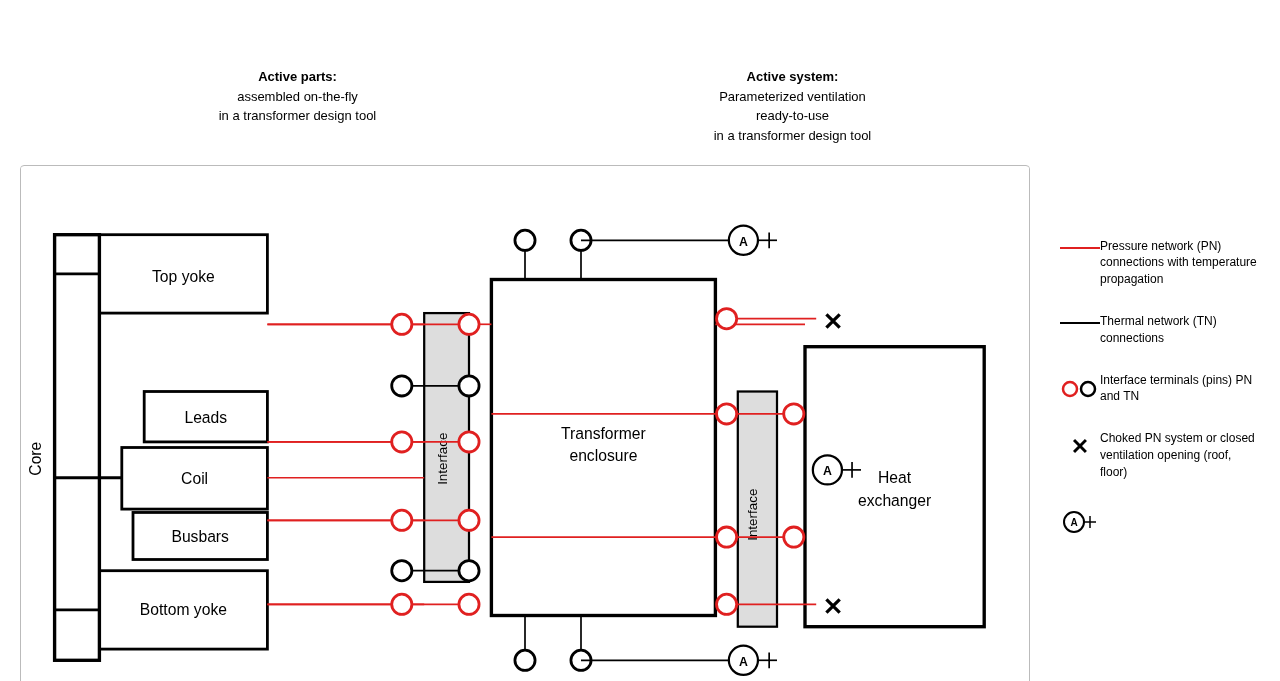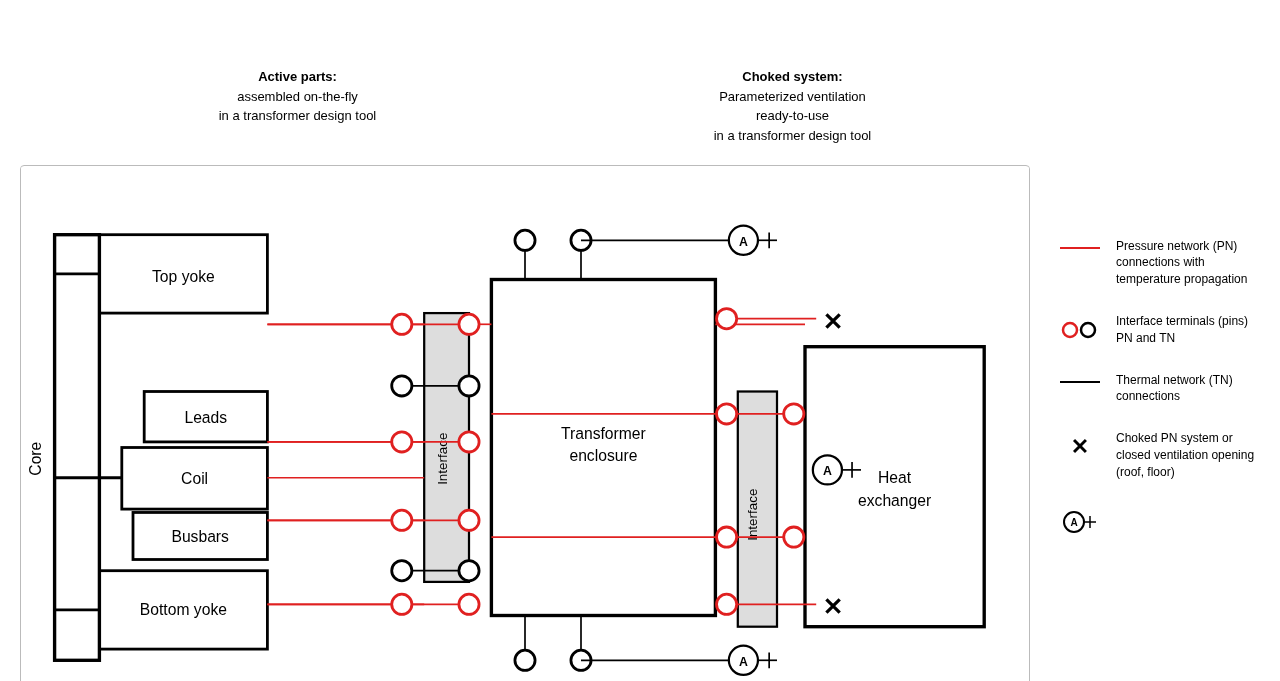--- a/index.html
+++ b/index.html
@@ -66,21 +66,21 @@
       padding: 10px 10px 10px 20px;
       display: flex;
       flex-direction: column;
       justify-content: center;
       gap: 25px;
     }
 
     .legend-item {
       display: flex;
       align-items: flex-start;
-      gap: 16px;
+      gap: 0;
     }
 
     .legend-icon {
       flex-shrink: 0;
       width: 40px;
       display: flex;
       align-items: center;
       justify-content: center;
       padding-top: 2px;
     }
@@ -96,21 +96,21 @@
 <div class="main-container">
   <div class="diagram-section">
 
     <div class="headers">
       <div class="header-left">
         <div class="header-title">Active parts:</div>
         <div>assembled on-the-fly</div>
         <div>in a transformer design tool</div>
       </div>
       <div class="header-right">
-        <div class="header-title">Choked system:</div>
+        <div class="header-title">Active system:</div>
         <div>Parameterized ventilation</div>
         <div>ready-to-use</div>
         <div>in a transformer design tool</div>
       </div>
     </div>
 
     <div class="diagram-area">
       <svg class="diagram-svg" viewBox="0 0 900 490" xmlns="http://www.w3.org/2000/svg">
 
         <rect x="0" y="0" width="900" height="490" fill="white"></rect>
@@ -266,35 +266,35 @@
       <div class="legend-icon">
         <svg width="40" height="16" viewBox="0 0 40 16">
           <line x1="0" y1="8" x2="40" y2="8" stroke="#e02020" stroke-width="2"></line>
         </svg>
       </div>
       <div class="legend-text">Pressure network (PN) connections with temperature propagation</div>
     </div>
 
     <div class="legend-item">
       <div class="legend-icon">
+        <svg width="40" height="16" viewBox="0 0 40 16">
+          <line x1="0" y1="8" x2="40" y2="8" stroke="black" stroke-width="2"></line>
+        </svg>
+      </div>
+      <div class="legend-text">Thermal network (TN) connections</div>
+    </div>
+
+    <div class="legend-item">
+      <div class="legend-icon">
         <svg width="40" height="30" viewBox="0 0 40 30">
           <circle cx="10" cy="15" r="7" fill="white" stroke="#e02020" stroke-width="2.5"></circle>
           <circle cx="28" cy="15" r="7" fill="white" stroke="black" stroke-width="2.5"></circle>
         </svg>
       </div>
       <div class="legend-text">Interface terminals (pins) PN and TN</div>
-    </div>
-
-    <div class="legend-item">
-      <div class="legend-icon">
-        <svg width="40" height="16" viewBox="0 0 40 16">
-          <line x1="0" y1="8" x2="40" y2="8" stroke="black" stroke-width="2"></line>
-        </svg>
-      </div>
-      <div class="legend-text">Thermal network (TN) connections</div>
     </div>
 
     <div class="legend-item">
       <div class="legend-icon">
         <svg width="40" height="30" viewBox="0 0 40 30">
           <text x="20" y="22" text-anchor="middle" font-size="22" font-weight="bold" font-family="Arial">✕</text>
         </svg>
       </div>
       <div class="legend-text">Choked PN system or closed ventilation opening (roof, floor)</div>
     </div>

